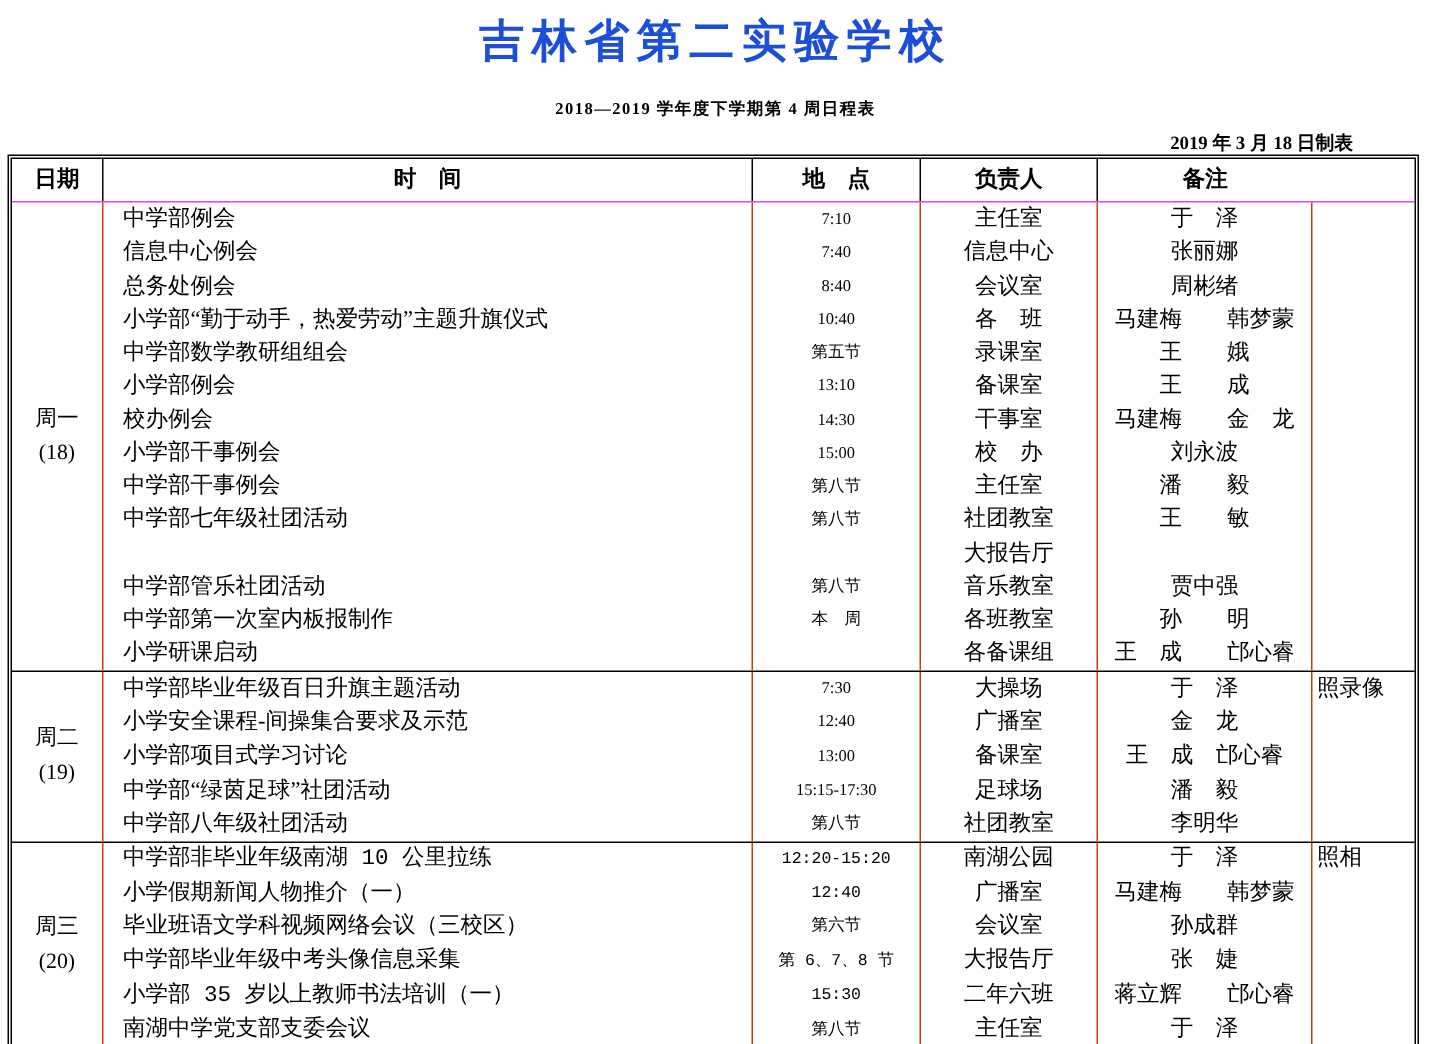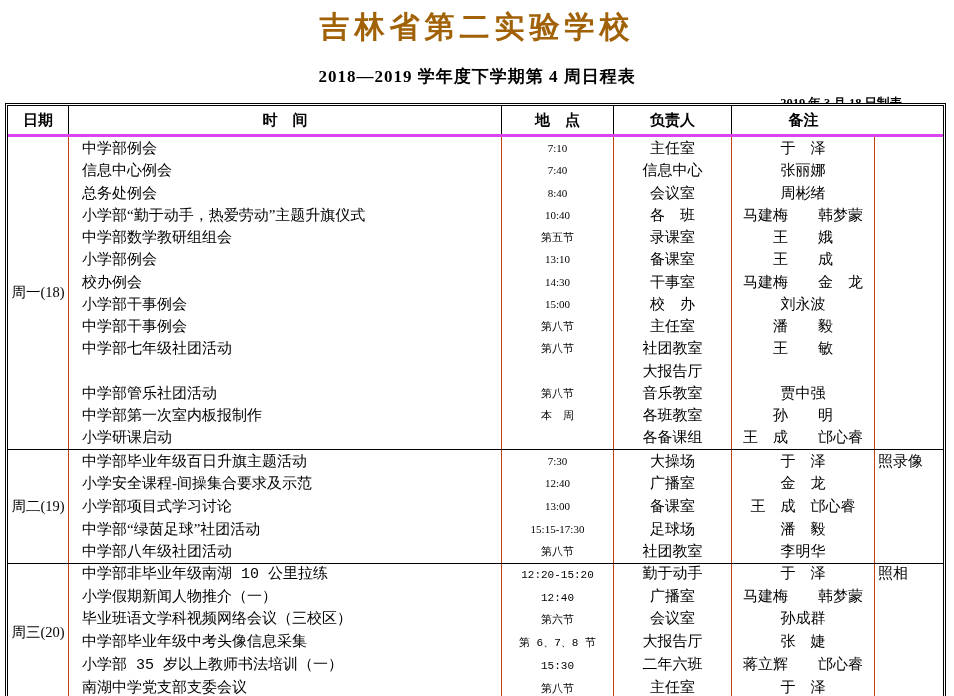--- a/index.html
+++ b/index.html
@@ -13,21 +13,21 @@
     text-align: center;
     font-family: "Liberation Sans", "DejaVu Sans", sans-serif;
     font-weight: bold;
     font-size: 30px;
     letter-spacing: 5px;
   }
   .subtitle {
     margin-top: 17px;
     text-align: center;
     font-weight: bold;
-    font-size: 17px;
+    font-size: 11px;
     letter-spacing: 1px;
   }
   .datenote {
     margin-top: 7px;
     text-align: right;
     padding-right: 52px;
     font-weight: bold;
     font-size: 12.5px;
   }
 
@@ -35,39 +35,39 @@
     position: absolute;
     left: 5px; top: 103px;
     width: 941px;
     border: 3px double #000;
     background: #fff;
   }
   .hrow, .section {
     display: grid;
     grid-template-columns: 61px 433px 112px 118px 143px 1fr;
   }
-  .hrow { border-bottom: 3px solid #d946ef; }
+  .hrow { border-bottom: 1px solid #d946ef; }
   .hcell {
     height: 28px; line-height: 28px;
     text-align: center;
     font-weight: bold;
     font-size: 15px;
     border-right: 1px solid #000;
     white-space: pre;
     overflow: hidden;
   }
   .hcell:last-child { border-right: none; }
 
   .section { border-bottom: 1px solid #000; }
   .section:last-child { border-bottom: none; }
   .cell { border-right: 1px solid #c2410c; overflow: hidden; }
   .cell:last-child { border-right: none; }
 
   .date-cell {
-    display: flex; flex-direction: row;
+    display: flex; flex-direction: column;
     justify-content: center; align-items: center;
     font-size: 14.5px; line-height: 23px;
     white-space: pre;
   }
 
   .line {
     white-space: pre;
     font-size: 15px;
     text-align: center;
     overflow: hidden;
@@ -77,21 +77,21 @@
   .sec-2 .line { height: 22.9px;  line-height: 22.9px; font-family: Liberation Mono, monospace; }
 
   .col-content .line { text-align: left; padding-left: 13px; }
   .col-time .line    { font-size: 11px; }
   .col-note .line    { text-align: left; padding-left: 3px; }
 </style>
 </head>
 <body>
 
 <div class="page">
-  <div class="title" style="color: #a16207;">吉林省第二实验学校</div>
+  <div class="title" style="color: #1d4ed8;">吉林省第二实验学校</div>
   <div class="subtitle">2018—2019 学年度下学期第 4 周日程表</div>
   <div class="datenote">2019 年 3 月 18 日制表</div>
 
   <div class="schedule">
     <div class="hrow">
       <div class="hcell">日期</div>
       <div class="hcell">时　间</div>
       <div class="hcell">地　点</div>
       <div class="hcell">负责人</div>
       <div class="hcell">备注</div>
@@ -230,21 +230,21 @@
           </div>
           <div class="cell col-time">
             <div class="line">12:20-15:20</div>
             <div class="line">12:40</div>
             <div class="line">第六节</div>
             <div class="line">第 6、7、8 节</div>
             <div class="line">15:30</div>
             <div class="line">第八节</div>
           </div>
           <div class="cell col-place">
-            <div class="line">勤于动手</div>
+            <div class="line">南湖公园</div>
             <div class="line">广播室</div>
             <div class="line">会议室</div>
             <div class="line">大报告厅</div>
             <div class="line">二年六班</div>
             <div class="line">主任室</div>
           </div>
           <div class="cell col-person">
             <div class="line">于　泽</div>
             <div class="line">马建梅　　韩梦蒙</div>
             <div class="line">孙成群</div>

